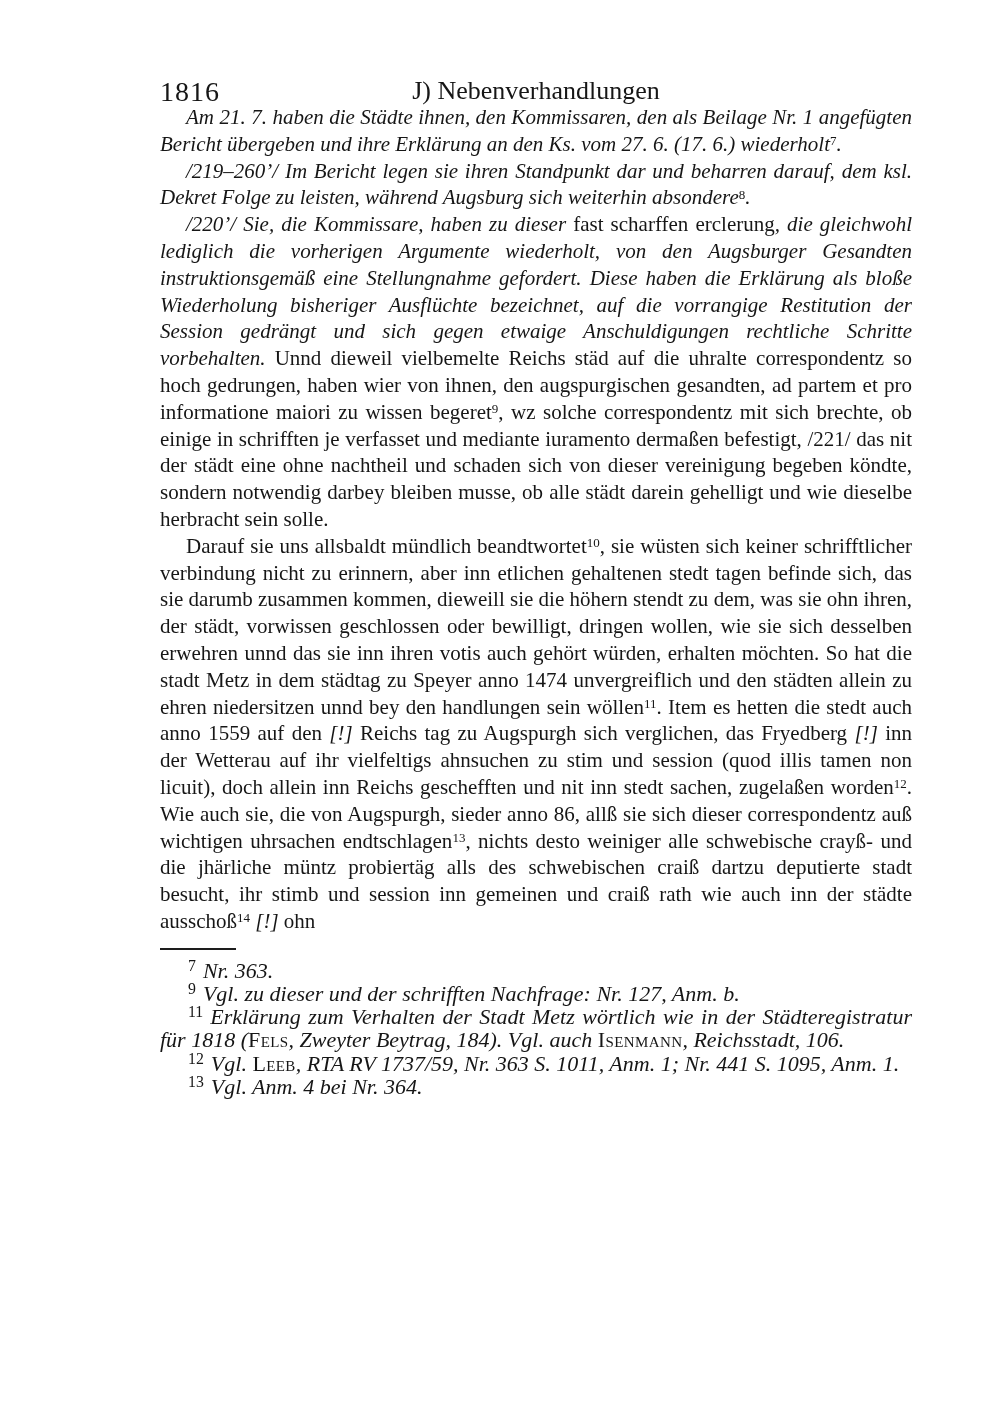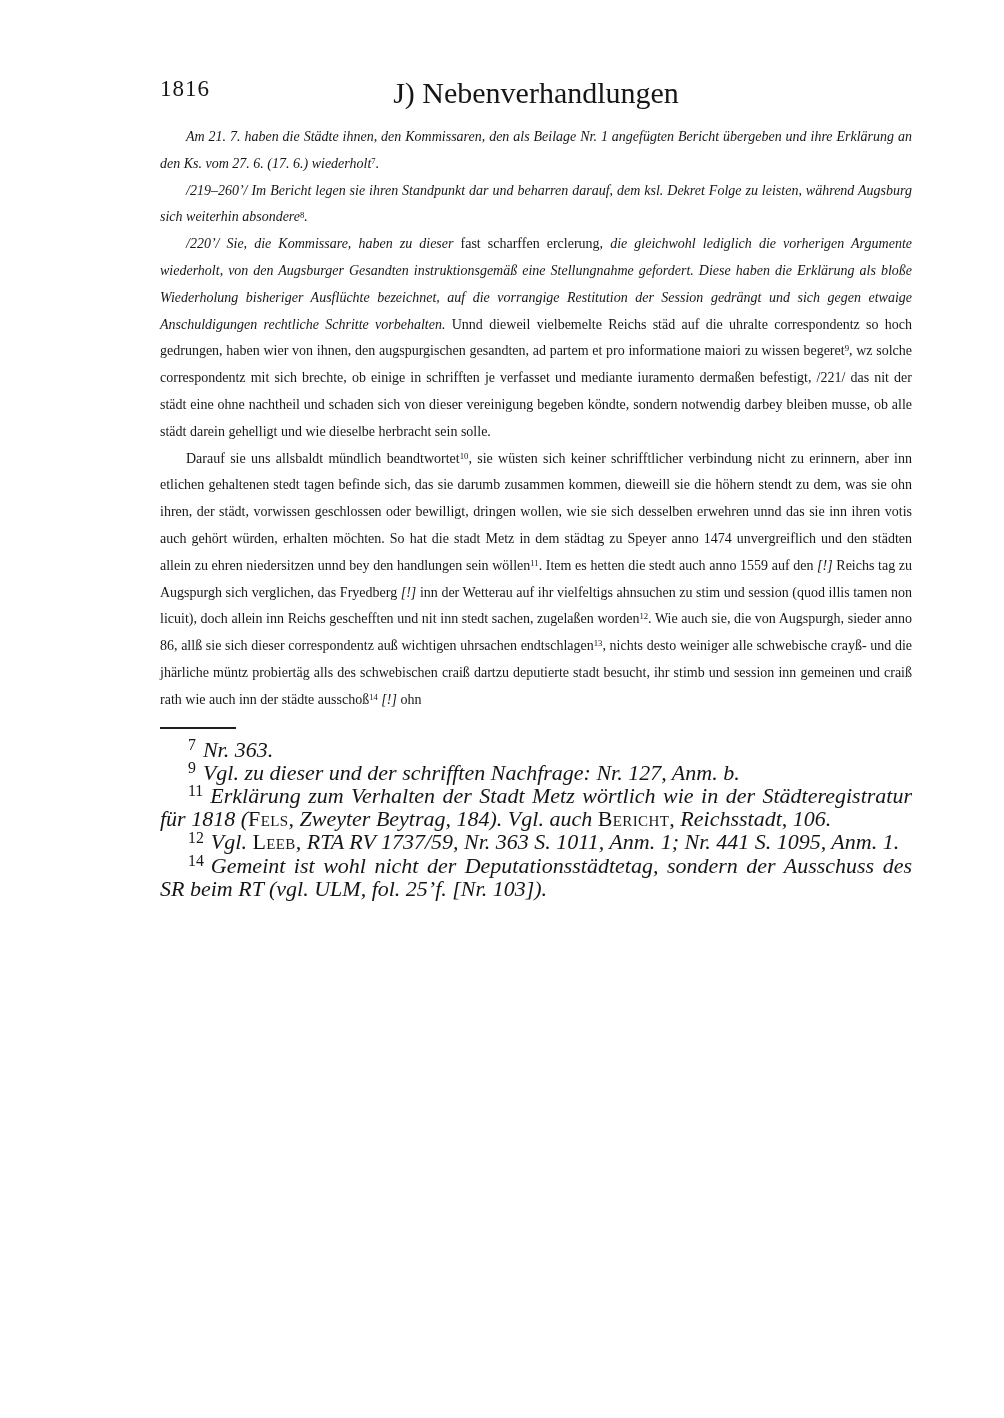--- a/index.html
+++ b/index.html
@@ -22,31 +22,30 @@
     top:76px;
     width:752px;
   }
   .running-head{
     position:relative;
     height:28px;
   }
   .page-number{
     position:absolute;
     left:0; top:0;
-    font-size:23px;
+    font-size:28px;
     letter-spacing:1px;
   }
   .header-title{
     display:block;
     text-align:center;
-    font-size:30px;
+    font-size:26px;
   }
   .body-text{
-    margin-top:20px;
-    font-size:14px;
+    font-size:21px;
     line-height:26.8px;
     text-align:justify;
     hyphens:auto;
     -webkit-hyphens:auto;
   }
   .body-text p{
     margin:0;
     text-indent:26px;
   }
   .ri{font-style:italic;}
@@ -110,20 +109,20 @@
         <p><span class="ri">/219–260’/ Im Bericht legen sie ihren Standpunkt dar und beharren darauf, dem ksl. Dekret Folge zu leisten, während Augsburg sich weiterhin absondere</span><span class="rsup">8</span><span class="ri">.</span></p>
         <p><span class="ri">/220’/ Sie, die Kommissare, haben zu dieser </span><span class="rr">fast scharffen erclerung</span><span class="ri">, die gleichwohl lediglich die vorherigen Argumente wiederholt, von den Augsburger Gesandten instruktionsgemäß eine Stellungnahme gefordert. Diese haben die Erklärung als bloße Wiederholung bisheriger Ausflüchte bezeichnet, auf die vorrangige Restitution der Session gedrängt und sich gegen etwaige Anschuldigungen rechtliche Schritte vorbehalten.</span><span class="rr"> Unnd dieweil vielbemelte Reichs städ auf die uhralte correspondentz so hoch gedrungen, haben wier von ihnen, den augspurgischen gesandten, ad partem et pro informatione maiori zu wissen begeret</span><span class="rsup">9</span><span class="rr">, wz solche correspondentz mit sich brechte, ob einige in schrifften je verfasset und mediante iuramento dermaßen befestigt, /221/ das nit der städt eine ohne nachtheil und schaden sich von dieser vereinigung begeben köndte, sondern notwendig darbey bleiben musse, ob alle städt darein gehelligt und wie dieselbe herbracht sein solle.</span></p>
         <p><span class="rr">Darauf sie uns allsbaldt mündlich beandtwortet</span><span class="rsup">10</span><span class="rr">, sie wüsten sich keiner schrifftlicher verbindung nicht zu erinnern, aber inn etlichen gehaltenen stedt tagen befinde sich, das sie darumb zusammen kommen, dieweill sie die höhern stendt zu dem, was sie ohn ihren, der städt, vorwissen geschlossen oder bewilligt, dringen wollen, wie sie sich desselben erwehren unnd das sie inn ihren votis auch gehört würden, erhalten möchten. So hat die stadt Metz in dem städtag zu Speyer anno 1474 unvergreiflich und den städten allein zu ehren niedersitzen unnd bey den handlungen sein wöllen</span><span class="rsup">11</span><span class="rr">. Item es hetten die stedt auch anno 1559 auf den </span><span class="ri">[!]</span><span class="rr"> Reichs tag zu Augspurgh sich verglichen, das Fryedberg </span><span class="ri">[!]</span><span class="rr"> inn der Wetterau auf ihr vielfeltigs ahnsuchen zu stim und session (quod illis tamen non licuit), doch allein inn Reichs geschefften und nit inn stedt sachen, zugelaßen worden</span><span class="rsup">12</span><span class="rr">. Wie auch sie, die von Augspurgh, sieder anno 86, allß sie sich dieser correspondentz auß wichtigen uhrsachen endtschlagen</span><span class="rsup">13</span><span class="rr">, nichts desto weiniger alle schwebische crayß- und die jhärliche müntz probiertäg alls des schwebischen craiß dartzu deputierte stadt besucht, ihr stimb und session inn gemeinen und craiß rath wie auch inn der städte ausschoß</span><span class="rsup">14</span><span class="rr"> </span><span class="ri">[!]</span><span class="rr"> ohn</span></p>
       </main>
 
     <footer class="footnotes">
       <div class="fn-rule"></div>
       <div class="fn-list">
           <p><span class="fn-marker">7</span><span class="ri">Nr. 363.</span></p>
           <p><span class="fn-marker">9</span><span class="ri">Vgl. zu dieser und der schrifften Nachfrage: Nr. 127, Anm. b.</span></p>
-          <p><span class="fn-marker">11</span><span class="ri">Erklärung zum Verhalten der Stadt Metz wörtlich wie in der Städteregistratur für 1818 (</span><span class="rsc">Fels</span><span class="ri">, Zweyter Beytrag, 184). Vgl. auch </span><span class="rsc">Bericht</span><span class="ri">, Reichsstadt, 106.</span></p>
+          <p><span class="fn-marker">11</span><span class="ri">Erklärung zum Verhalten der Stadt Metz wörtlich wie in der Städteregistratur für 1818 (</span><span class="rsc">Fels</span><span class="ri">, Zweyter Beytrag, 184). Vgl. auch </span><span class="rsc">Isenmann</span><span class="ri">, Reichsstadt, 106.</span></p>
           <p><span class="fn-marker">12</span><span class="ri">Vgl. </span><span class="rsc">Leeb</span><span class="ri">, RTA RV 1737/59, Nr. 363 S. 1011, Anm. 1; Nr. 441 S. 1095, Anm. 1.</span></p>
-          <p><span class="fn-marker">14</span><span class="ri">Gemeint ist wohl nicht der Deputationsstädtetag, sondern der Ausschuss des SR beim RT (vgl. ULM, fol. 25’f. [Nr. 103]).</span></p>
+          <p><span class="fn-marker">13</span><span class="ri">Vgl. Anm. 4 bei Nr. 364.</span></p>
         </div>
     </footer>
 
   </div>
 </div>
 
 </body></html>

